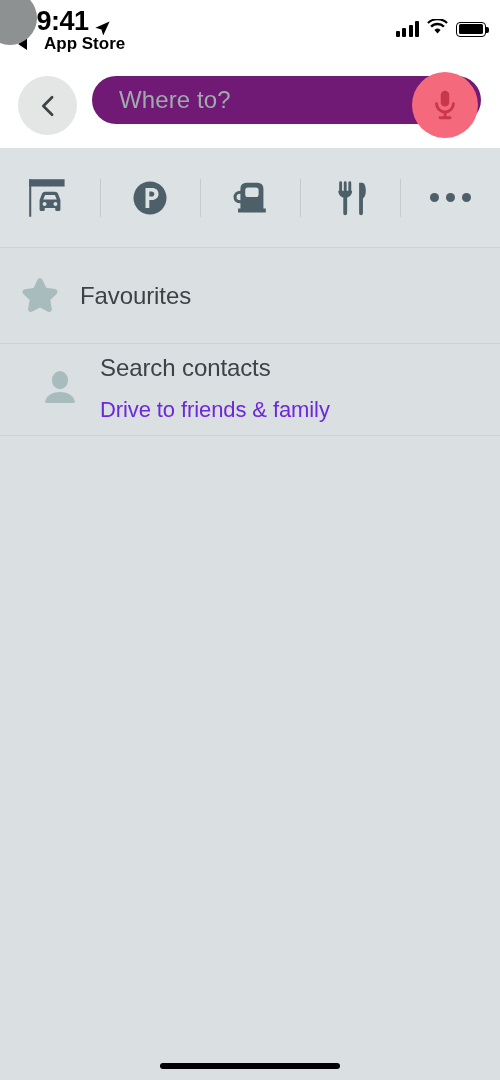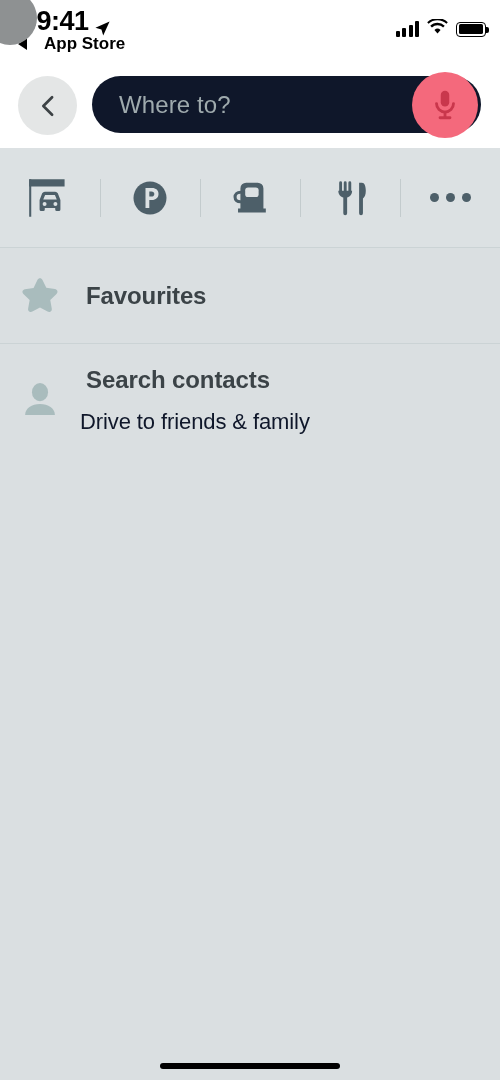--- a/index.html
+++ b/index.html
@@ -69,22 +69,22 @@
   
   .back-btn {
     position:absolute; left:18px; top:76px;
     width:59px; height:59px; border-radius:50%;
     background:#e4e6e6;
     display:flex; align-items:center; justify-content:center;
     cursor:pointer;
   }
   .search-field {
     position:absolute; left:92px; top:76px;
-    width:389px; height:57px; border-radius:30px;
-    background:#0f172a;
+    width:389px; height:48px; border-radius:30px;
+    background:#701a75;
     display:flex; align-items:center;
   }
   .search-placeholder {
     margin-left:27px; font-size:24px; color:#9faaad;
     letter-spacing:0.1px; user-select:none;
   }
   .mic-btn {
     position:absolute; right:3px; top:-4px;
     width:66px; height:66px; border-radius:50%;
     background:#f4697c;
@@ -115,32 +115,32 @@
   .dots i { width:9px; height:9px; border-radius:50%; background:#4d5f69; display:block; }
 
   
   .row {
     position:absolute; left:0; width:500px;
     display:flex; align-items:center;
     border-bottom:1px solid #cbd3d5;
     cursor:pointer;
   }
   .row-fav { top:248px; height:96px; }
-  .row-contacts { top:352px; height:96px; }
+  .row-contacts { top:340px; height:96px;padding-left:20px; }
   .row-icon {
     width:80px; flex:0 0 80px;
     display:flex; align-items:center; justify-content:center;
   }
   .row-text { display:flex; flex-direction:column; justify-content:center; }
   .row-title {
-    font-size:24px; font-weight:bold; color:#3b4347;
-    line-height:29px; letter-spacing:-0.1px;margin-left:6px;
+    font-size:24px; font-weight:normal; color:#3b4347;
+    line-height:29px; letter-spacing:-0.1px;
   }
   .row-sub {
-    font-size:22px; color:#0f172a;
+    font-size:22px; color:#6d28d9;
     line-height:27px; margin-top:14px; letter-spacing:-0.1px;
   }
 
   
   .body-fill {
     position:absolute; left:0; top:441px;
     width:500px; height:639px;
     background:#dadfe1;
   }
 

